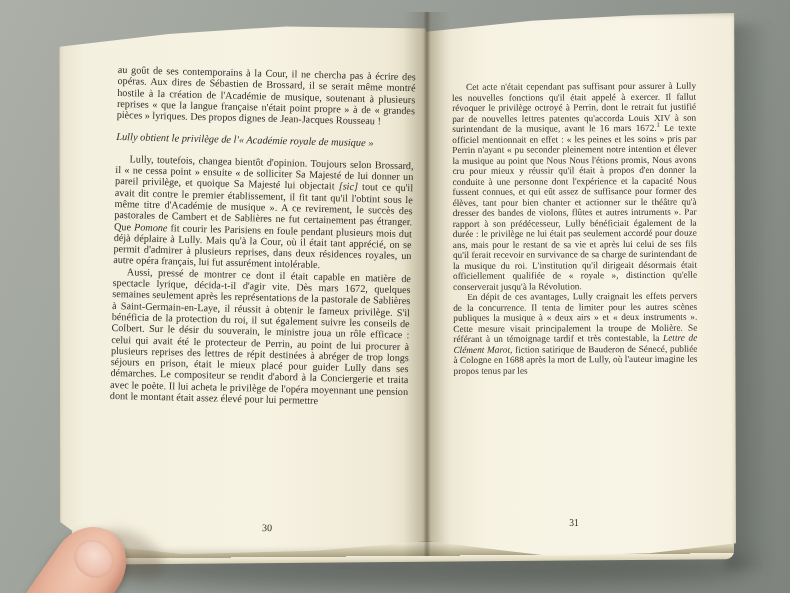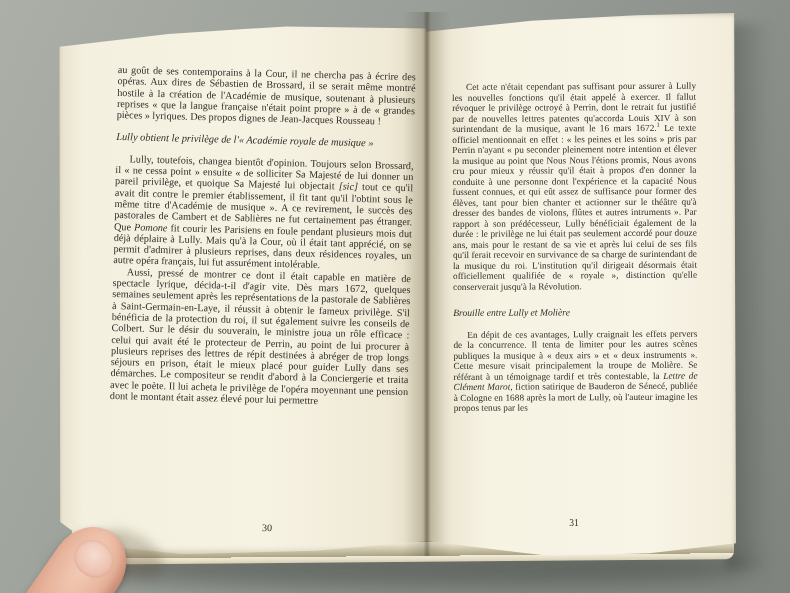--- a/index.html
+++ b/index.html
@@ -77,21 +77,20 @@
         <p class="heading"><span>Lully obtient le privilège de l'« Académie royale de musique »</span></p>
         <p class="indent"><span>Lully, toutefois, changea bientôt d'opinion. Toujours selon Brossard, il « ne cessa point » ensuite « de solliciter Sa Majesté de lui donner un pareil privilège, et quoique Sa Majesté lui objectait </span><span class="it">[sic]</span><span> tout ce qu'il avait dit contre le premier établissement, il fit tant qu'il l'obtint sous le même titre d'Académie de musique ». A ce revirement, le succès des pastorales de Cambert et de Sablières ne fut certainement pas étranger. Que </span><span class="it">Pomone</span><span> fit courir les Parisiens en foule pendant plusieurs mois dut déjà déplaire à Lully. Mais qu'à la Cour, où il était tant apprécié, on se permit d'admirer à plusieurs reprises, dans deux résidences royales, un autre opéra français, lui fut assurément intolérable.</span></p>
         <p class="indent"><span>Aussi, pressé de montrer ce dont il était capable en matière de spectacle lyrique, décida-t-il d'agir vite. Dès mars 1672, quelques semaines seulement après les représentations de la pastorale de Sablières à Saint-Germain-en-Laye, il réussit à obtenir le fameux privilège. S'il bénéficia de la protection du roi, il sut également suivre les conseils de Colbert. Sur le désir du souverain, le ministre joua un rôle efficace : celui qui avait été le protecteur de Perrin, au point de lui procurer à plusieurs reprises des lettres de répit destinées à abréger de trop longs séjours en prison, était le mieux placé pour guider Lully dans ses démarches. Le compositeur se rendit d'abord à la Conciergerie et traita avec le poète. Il lui acheta le privilège de l'opéra moyennant une pension dont le montant était assez élevé pour lui permettre</span></p>
       </div>
     <div class="pageno left">30</div>
   </div>
 
   <div class="page right z2">
     <div class="textcol col-right" id="right-col">
         <p class="indent"><span>Cet acte n'était cependant pas suffisant pour assurer à Lully les nouvelles fonctions qu'il était appelé à exercer. Il fallut révoquer le privilège octroyé à Perrin, dont le retrait fut justifié par de nouvelles lettres patentes qu'accorda Louis XIV à son surintendant de la musique, avant le 16 mars 1672.</span><sup>1</sup><span> Le texte officiel mentionnait en effet : « les peines et les soins » pris par Perrin n'ayant « pu seconder pleinement notre intention et élever la musique au point que Nous Nous l'étions promis, Nous avons cru pour mieux y réussir qu'il était à propos d'en donner la conduite à une personne dont l'expérience et la capacité Nous fussent connues, et qui eût assez de suffisance pour former des élèves, tant pour bien chanter et actionner sur le théâtre qu'à dresser des bandes de violons, flûtes et autres intruments ». Par rapport à son prédécesseur, Lully bénéficiait également de la durée : le privilège ne lui était pas seulement accordé pour douze ans, mais pour le restant de sa vie et après lui celui de ses fils qu'il ferait recevoir en survivance de sa charge de surintendant de la musique du roi. L'institution qu'il dirigeait désormais était officiellement qualifiée de « royale », distinction qu'elle conserverait jusqu'à la Révolution.</span></p>
-        <p class="heading"><span>Brouille entre Lully et Molière</span></p>
         <p class="indent"><span>En dépit de ces avantages, Lully craignait les effets pervers de la concurrence. Il tenta de limiter pour les autres scènes publiques la musique à « deux airs » et « deux instruments ». Cette mesure visait principalement la troupe de Molière. Se référant à un témoignage tardif et très contestable, la </span><span class="it">Lettre de Clément Marot</span><span>, fiction satirique de Bauderon de Sénecé, publiée à Cologne en 1688 après la mort de Lully, où l'auteur imagine les propos tenus par les</span></p>
       </div>
     <div class="pageno right">31</div>
   </div>
 
   <div class="gutter z3"></div>
 
   <div class="thumb-shadow"></div>
   <div class="thumb">
     <div class="nail"></div>

